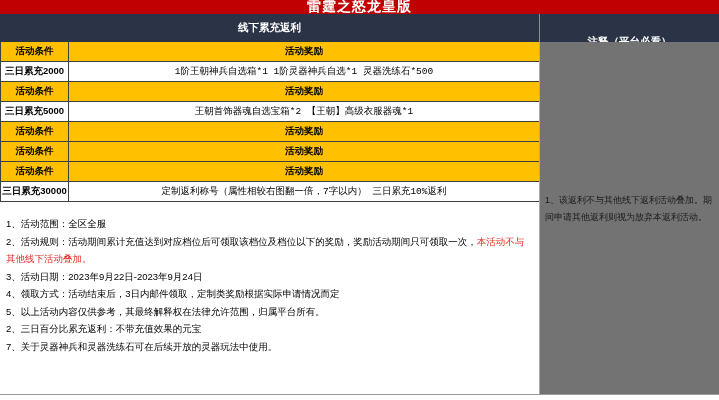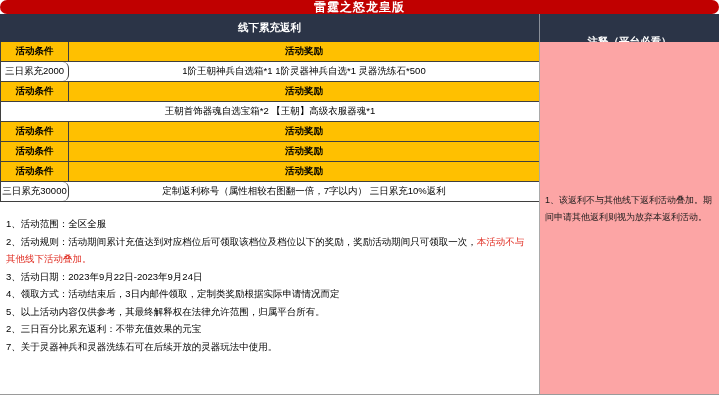--- a/index.html
+++ b/index.html
@@ -3,41 +3,41 @@
 <meta charset="utf-8">
 <style>
   * { margin:0; padding:0; box-sizing:border-box; }
   html,body { background:#fff; }
   body { font-family:"Liberation Sans","DejaVu Sans",sans-serif; }
   .app { width:719px; height:400px; background:#fff; overflow:hidden; }
 
   .titlebar {
     height:14px; background:#c00000; color:#ffffff;
     display:flex; align-items:center; justify-content:center;
-    font-size:12px; font-weight:bold; letter-spacing:1px;border-radius:7px;
+    font-size:14px; font-weight:bold; letter-spacing:1px;
   }
 
   .headrow { height:28px; background:#2b3447; display:flex; color:#fff; font-weight:bold; }
   .headrow .hleft {
     width:540px; display:flex; align-items:center; justify-content:center;
     font-size:10.5px; border-right:1px solid #8a8f99;
   }
   .headrow .hright { flex:1; display:flex; align-items:center; justify-content:center; font-size:10.5px;margin-top:28px; }
 
   .content { display:flex; height:353px; border-bottom:1px solid #9a9a9a; }
   .main { width:540px; border-right:1px solid #a9a9a9; }
-  .panel { flex:1; background:#fca5a5; }
+  .panel { flex:1; background:#737373; }
 
   .rtable { border-left:1px solid #3f3f3f; }
   .tr { display:flex; height:20px; border-bottom:1px solid #3f3f3f; font-size:9.5px; color:#000; }
   .tr .c1 { width:68px; border-right:1px solid #3f3f3f; display:flex; align-items:center; justify-content:center; white-space:nowrap; }
-  .tr .c2 { flex:1; display:flex; align-items:center; justify-content:center; white-space:nowrap; overflow:hidden; }
+  .tr .c2 { flex:1; display:flex; align-items:center; justify-content:center; white-space:nowrap; overflow:hidden;font-family:Liberation Mono, monospace; }
   .th-row { background:#ffc000; font-weight:bold; }
   .data-row { background:#ffffff; }
-  .data-row .c1 { font-weight:normal;border-radius:6px; }
+  .data-row .c1 { font-weight:bold; }
 
   .notes { padding:13px 6px 0 6px; font-size:9.5px; line-height:17.5px; color:#000; }
   .note { }
   .note .red { color:#e02b20; }
 
   .panel-note {
     margin-top:150px; padding:0 5px;
     font-size:9px; line-height:17px; color:#1a1a1a;
   }
 </style>
@@ -67,20 +67,21 @@
         <div class="tr data-row">
           <div class="td c1">三日累充2000</div>
           <div class="td c2">1阶王朝神兵自选箱*1 1阶灵器神兵自选*1 灵器洗练石*500</div>
         </div>
 
         <div class="tr th-row">
           <div class="td c1">活动条件</div>
           <div class="td c2">活动奖励</div>
         </div>
         <div class="tr data-row">
+          <div class="td c1">三日累充5000</div>
           <div class="td c2">王朝首饰器魂自选宝箱*2 【王朝】高级衣服器魂*1</div>
         </div>
 
         <div class="tr th-row">
           <div class="td c1">活动条件</div>
           <div class="td c2">活动奖励</div>
         </div>
 
         <div class="tr th-row">
           <div class="td c1">活动条件</div>

